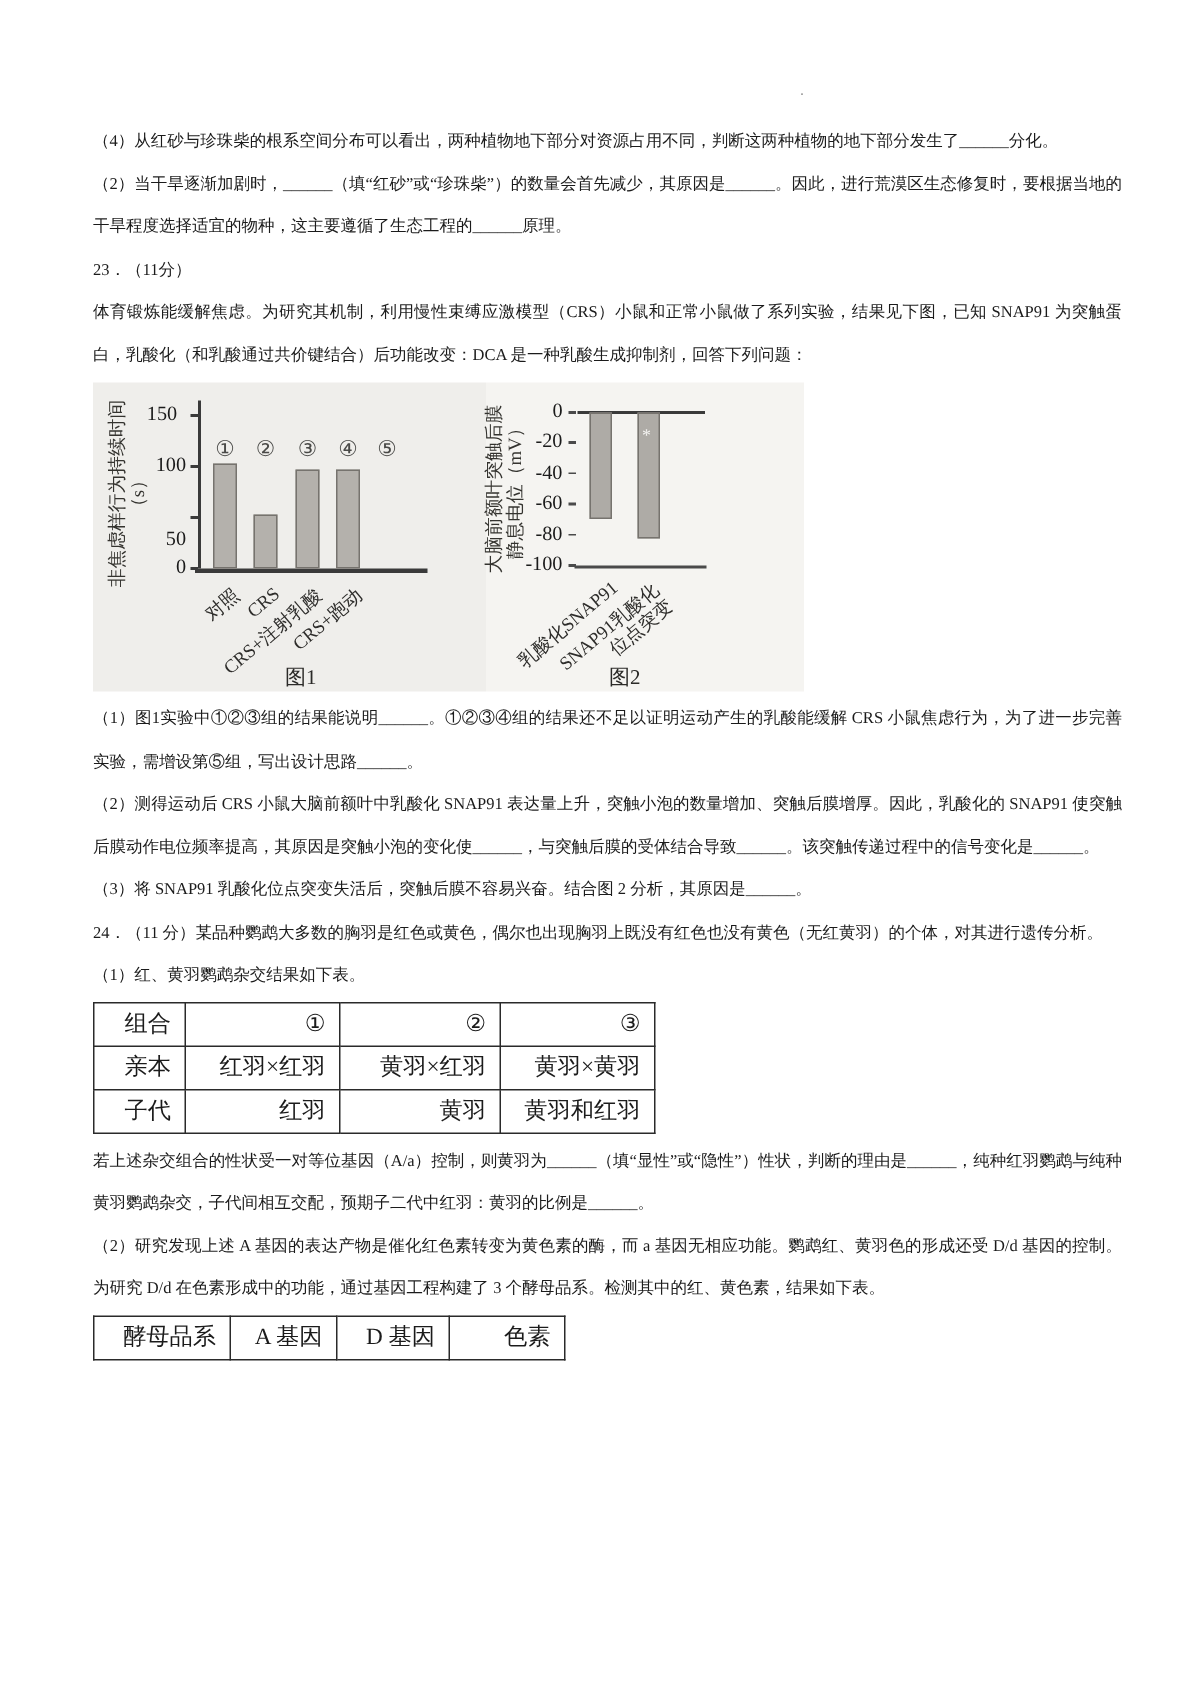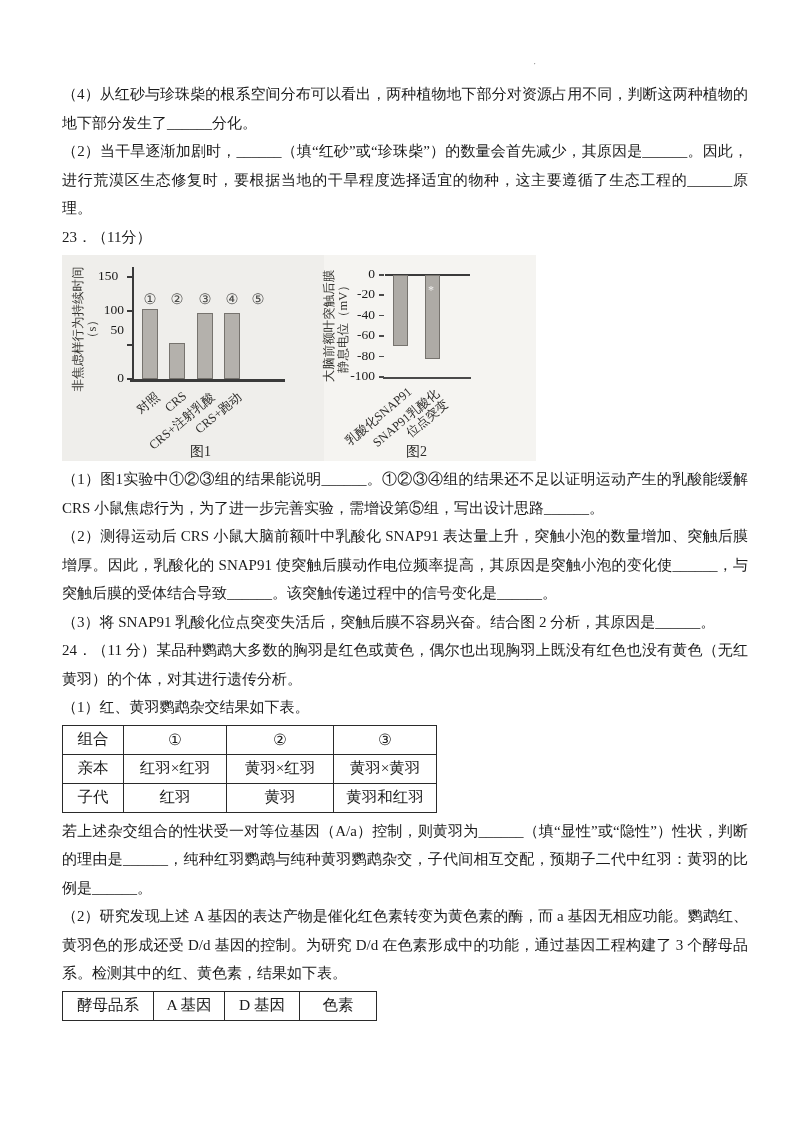--- a/index.html
+++ b/index.html
@@ -1,63 +1,64 @@
 <!DOCTYPE html>
 <html><head>
 <meta charset="utf-8">
 <style>
   html,body{margin:0;padding:0;}
   body{width:800px;height:1131px;background:#ffffff;position:relative;overflow:hidden;
        font-family:"Liberation Serif","DejaVu Serif",serif;color:#1b1b1b;}
   #page{position:absolute;left:62px;top:80px;width:686px;}
-  p.t{margin:0;font-size:15px;line-height:28.5px;text-align:justify;}
+  p.t{margin:0;font-size:11px;line-height:28.5px;text-align:justify;}
   #stray{position:absolute;left:533px;top:58px;font-size:10px;color:#8a8a8a;}
 
   .figures{position:relative;height:208px;margin:4px 0 2px 0;}
   .figbg1{position:absolute;left:0;top:0;width:262px;height:206px;background:#efeeeb;}
   .figbg2{position:absolute;left:262px;top:0;width:212px;height:206px;background:#f5f4f1;}
   #fig1{position:absolute;left:4px;top:2px;width:252px;height:202px;}
   #fig2{position:absolute;left:256px;top:2px;width:215px;height:202px;}
   .ylab{position:absolute;text-align:center;font-size:12.5px;line-height:14px;
         transform:rotate(-90deg);color:#34332f;white-space:nowrap;}
   .ylab1{width:170px;height:28px;left:-66px;top:58px;}
   .ylab2{width:150px;height:28px;left:-57px;top:55px;}
   .cap{position:absolute;top:188px;font-size:14px;color:#2b2a28;}
   .cap1{left:128px;}
   .cap2{left:344px;}
 
   table{border-collapse:collapse;font-size:15.5px;color:#1b1b1b;}
-  td{border:1.5px solid #2a2a2a;padding:1px 9px;height:26px;text-align:center;margin-left:36px;}
+  td{border:1.5px solid #2a2a2a;padding:1px 9px;height:26px;text-align:right;margin-left:36px;}
   #table1{margin:3px 0 4px 0;}
   #table1 td:nth-child(1){width:42px;}
   #table1 td:nth-child(2){width:84px;}
   #table1 td:nth-child(3){width:88px;}
   #table1 td:nth-child(4){width:84px;}
   #table2{margin-top:3px;}
   #table2 td:nth-child(1){width:72px;}
   #table2 td:nth-child(2){width:52px;}
   #table2 td:nth-child(3){width:56px;}
   #table2 td:nth-child(4){width:58px;}
 </style>
 </head>
 <body>
 
 <div id="page">
   <p class="t">（4）从红砂与珍珠柴的根系空间分布可以看出，两种植物地下部分对资源占用不同，判断这两种植物的地下部分发生了______分化。</p>
   <p class="t">（2）当干旱逐渐加剧时，______（填“红砂”或“珍珠柴”）的数量会首先减少，其原因是______。因此，进行荒漠区生态修复时，要根据当地的干旱程度选择适宜的物种，这主要遵循了生态工程的______原理。</p>
   <p class="t">23．（11分）</p>
+  <p class="t">体育锻炼能缓解焦虑。为研究其机制，利用慢性束缚应激模型（CRS）小鼠和正常小鼠做了系列实验，结果见下图，已知 SNAP91 为突触蛋白，乳酸化（和乳酸通过共价键结合）后功能改变：DCA 是一种乳酸生成抑制剂，回答下列问题：</p>
 
   <div class="figures">
     <div class="figbg1"></div>
     <div class="figbg2"></div>
     <div id="fig1">
       <div class="ylab ylab1"><span>非焦虑样行为持续时间</span><br><span>（s）</span></div>
     <div style="position: absolute; left: 26px; top: 113px; width: 32px; text-align: right; font-size: 13.5px;">0</div>
         <div style="position: absolute; left: 61px; top: 121px; width: 5px; height: 2px; background: rgb(58, 58, 58);"></div>
-        <div style="position: absolute; left: 26px; top: 65px; width: 32px; text-align: right; font-size: 13.5px;">50</div>
+        <div style="position: absolute; left: 26px; top: 94px; width: 32px; text-align: right; font-size: 13.5px;">50</div>
         <div style="position: absolute; left: 61px; top: 87px; width: 5px; height: 2px; background: rgb(58, 58, 58);"></div>
         <div style="position: absolute; left: 26px; top: 45px; width: 32px; text-align: right; font-size: 13.5px;">100</div>
         <div style="position: absolute; left: 61px; top: 53px; width: 5px; height: 2px; background: rgb(58, 58, 58);"></div>
         <div style="position: absolute; left: 26px; top: 11px; width: 32px; text-align: center; font-size: 13.5px;">150</div>
         <div style="position: absolute; left: 61px; top: 19px; width: 5px; height: 2px; background: rgb(58, 58, 58);"></div>
         <div style="position: absolute; left: 66px; top: 10px; width: 2px; height: 112px; background: rgb(58, 58, 58);"></div>
         <div style="position: absolute; left: 64px; top: 122px; width: 155px; height: 2.5px; background: rgb(58, 58, 58);"></div>
         <div style="position: absolute; left: 76px; top: 52px; width: 16px; height: 70px; background: rgb(180, 177, 172); border: 1px solid rgb(118, 115, 110); box-sizing: border-box;"></div>
         <div style="position: absolute; left: 103px; top: 86px; width: 16px; height: 36px; background: rgb(180, 177, 172); border: 1px solid rgb(118, 115, 110); box-sizing: border-box;"></div>
         <div style="position: absolute; left: 131px; top: 56px; width: 16px; height: 66px; background: rgb(180, 177, 172); border: 1px solid rgb(118, 115, 110); box-sizing: border-box;"></div>

